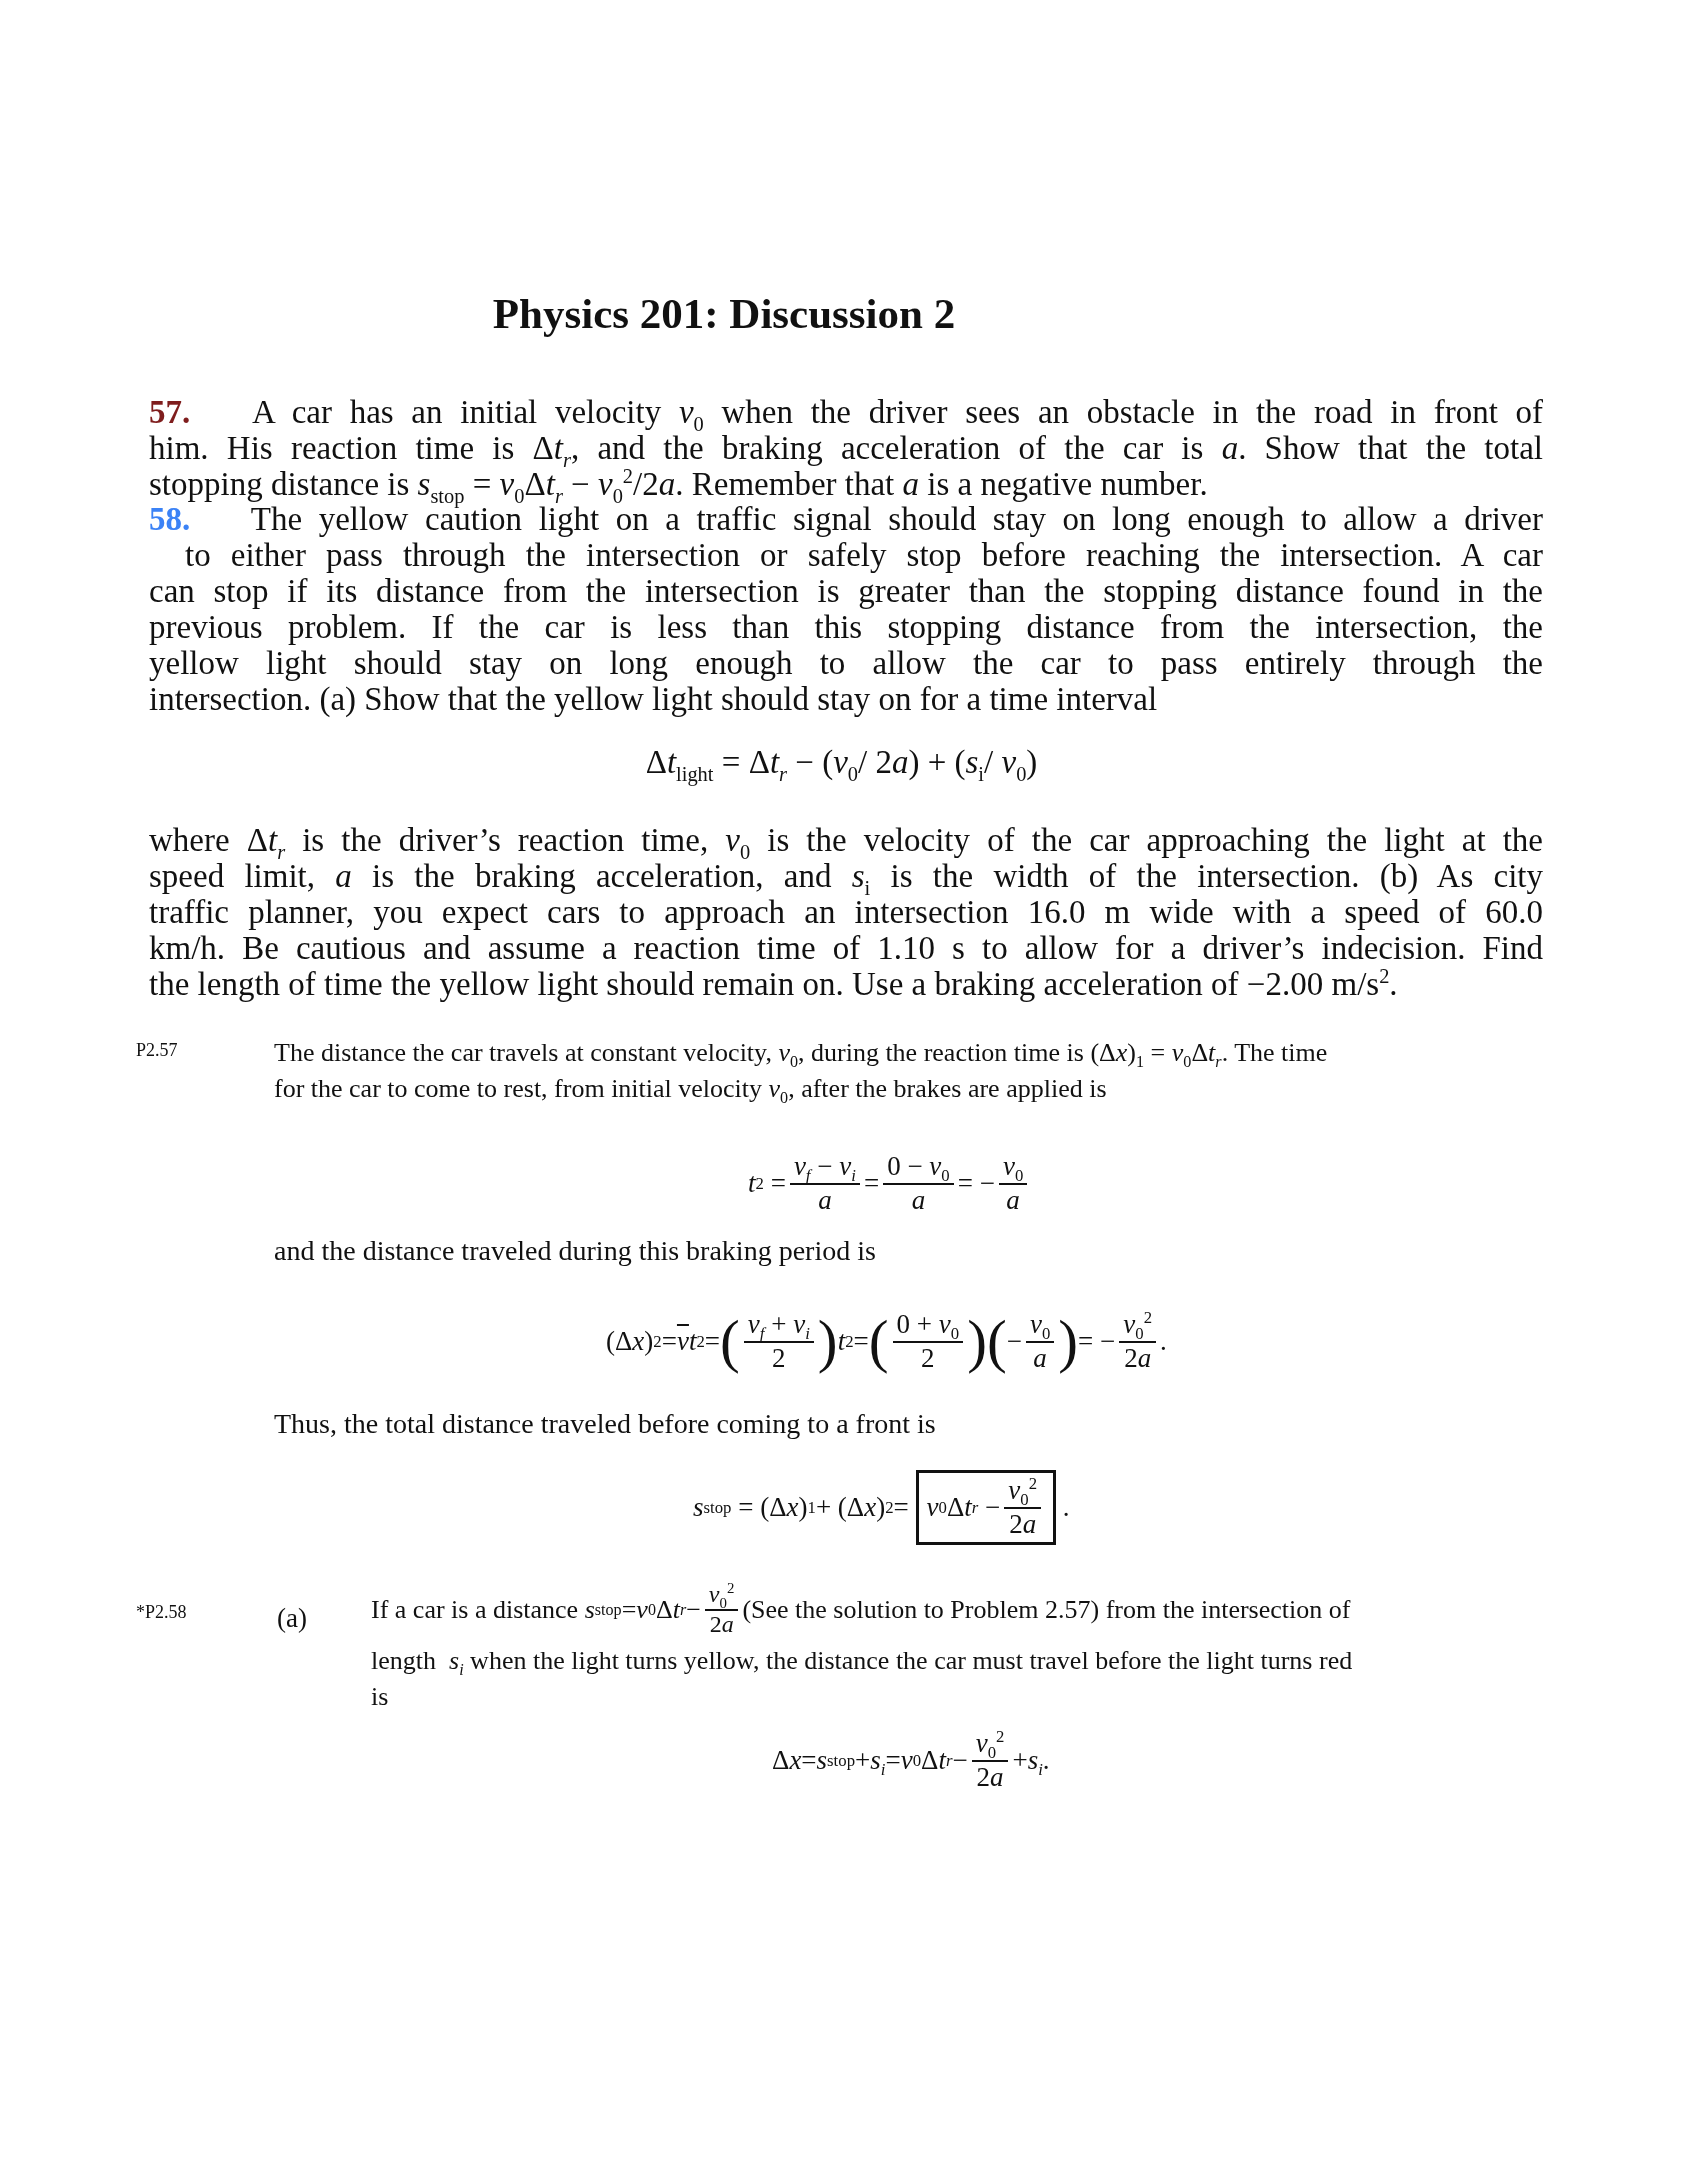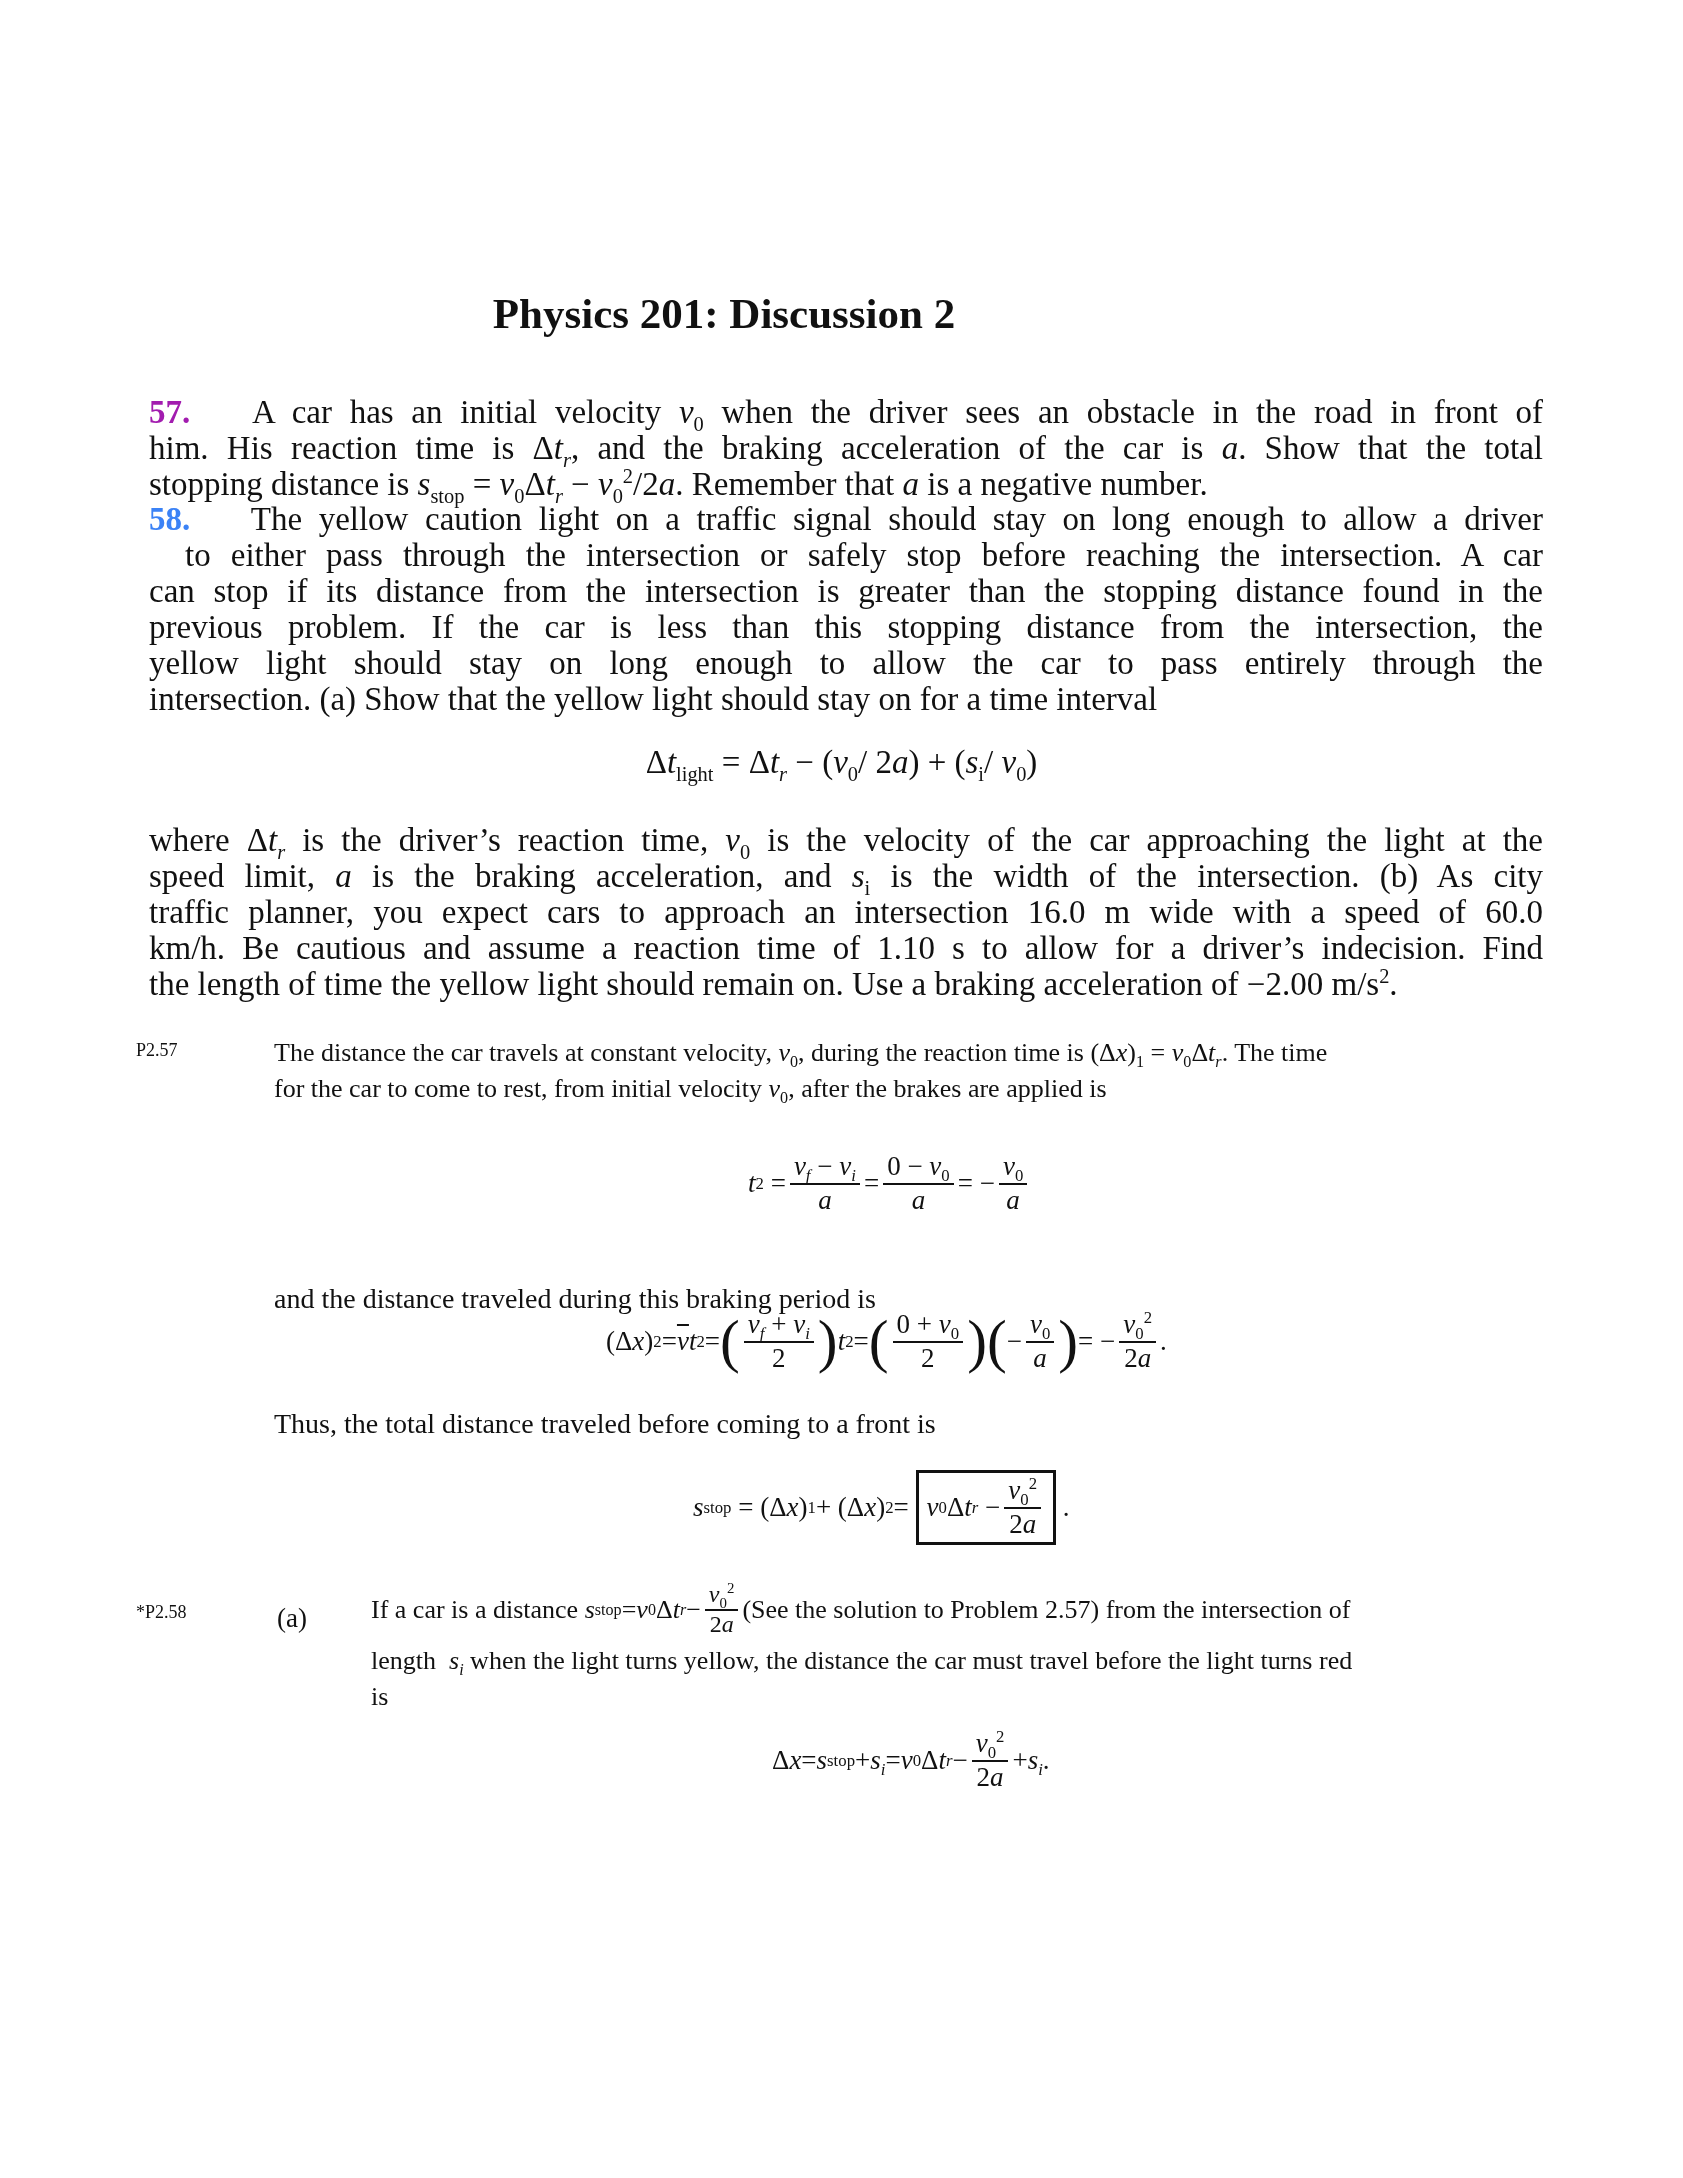--- a/index.html
+++ b/index.html
@@ -1,20 +1,20 @@
 <!DOCTYPE html>
 <html><head>
 <meta charset="utf-8">
 <style>
   html, body { margin: 0; padding: 0; background: #ffffff; }
   body { width: 1683px; height: 2178px; position: relative; overflow: hidden; color: #111; font-family: "Liberation Serif", "DejaVu Serif", serif; }
   .abs { position: absolute; }
   .title { left: 0; width: 1448px; top: 289px; text-align: center; font-size: 43px; font-weight: bold; }
   .prob { left: 149px; width: 1394px; font-size: 33px; line-height: 36px; text-align: justify; }
-  .pnum57 { color: #a21caf; font-weight: bold; }
+  .pnum57 { color: #7f1d1d; font-weight: bold; }
   .pnum58 { color: #3b82f6; font-weight: bold; }
   .it { font-style: italic; }
   sub, sup { font-size: 62%; line-height: 0; }
   .center-eq { left: 0; width: 1683px; text-align: center; font-size: 33px; }
   .sol { font-size: 26px; line-height: 36px; }
   .label { font-weight: normal; font-size: 18px; }
   .frac { display: inline-flex; flex-direction: column; align-items: center; vertical-align: middle; margin: 0 4px; justify-content: space-between; }
   .frac .num { border-bottom: 2px solid #111; padding: 0 4px; line-height: 1.15; }
   .frac .den { padding: 0 4px; line-height: 1.15; }
   .paren { font-size: 2.2em; font-weight: 200; vertical-align: middle; line-height: 1; }
@@ -75,21 +75,21 @@
   <span class="frac">
       <span class="num">0 − <span class="it">v</span><sub>0</sub></span>
       <span class="den it">a</span>
     </span>= −
   <span class="frac">
       <span class="num"><span class="it">v</span><sub>0</sub></span>
       <span class="den it">a</span>
     </span>
 </div>
 
-<div class="abs sol" style="left:274px; top:1233px; font-size:28px;margin-top:48px;">and the distance traveled during this braking period is</div>
+<div class="abs sol" style="left:274px; top:1233px; font-size:28px;">and the distance traveled during this braking period is</div>
 
 <div class="abs eq" style="left:606px; top:1287px; height:109px;">
   (Δ<span class="it">x</span>)<sub>2</sub> = <span class="it bar">v</span><span class="it">t</span><sub>2</sub> =
   <span class="paren">(</span><span class="frac">
       <span class="num"><span class="it">v<sub>f</sub></span> + <span class="it">v<sub>i</sub></span></span>
       <span class="den">2</span>
     </span><span class="paren">)</span><span class="it">t</span><sub>2</sub> =
   <span class="paren">(</span><span class="frac">
       <span class="num">0 + <span class="it">v</span><sub>0</sub></span>
       <span class="den">2</span>

